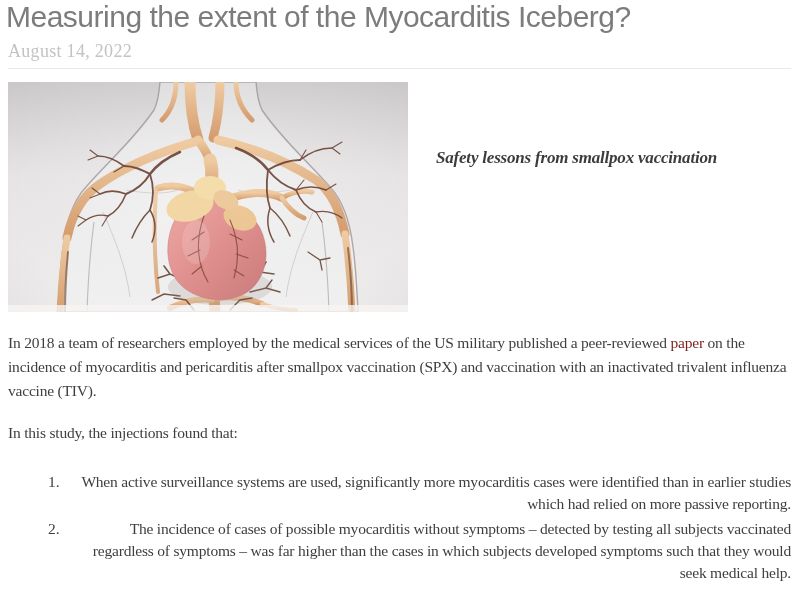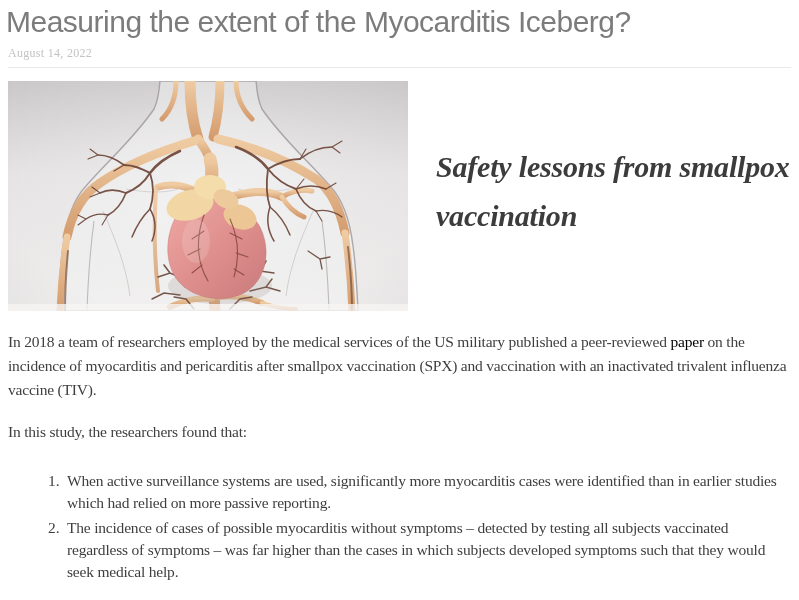--- a/index.html
+++ b/index.html
@@ -11,71 +11,70 @@
   }
   .page { padding: 0 8px; }
 
   .post-title {
     font-family: "Liberation Sans", sans-serif;
     font-weight: 400;
     font-size: 30px;
     letter-spacing: -0.5px;
     color: #7c7c7c;
     margin: 0 0 8px -2px;
-    padding-top: 5px;
     line-height: 1.1;
   }
   .post-date {
     font-family: "Liberation Serif", serif;
-    font-size: 12px;
+    font-size: 18px;
     letter-spacing: 0.3px;
     color: #c4c2c2;
     margin-top: 6px;
   }
   .rule {
     border: none;
     border-top: 1px solid #eae8e8;
     margin: 6px 0 0 0;
   }
 
   .hero-row { display: flex; align-items: flex-start; margin-top: 13px; }
   .hero-image {
     width: 400px; height: 230px; flex: none;
     line-height: 0;
   }
   .hero-heading {
     font-family: "Liberation Serif", serif;
     font-style: italic;
     font-weight: 700;
-    font-size: 30px;
+    font-size: 17px;
     letter-spacing: -0.2px;
     color: #3c3c3c;
     line-height: 1.62;
     margin: 62px 0 0 28px;
     max-width: 356px;
   }
 
   .article-body {
     margin-top: 19px;
     font-size: 15.5px;
     letter-spacing: -0.2px;
     line-height: 1.55;
     color: #3e3e3e;
   }
   .article-body p { margin: 0 0 18px 0; }
   .article-body a {
-    color: #000000;
+    color: #7f1d1d;
     text-decoration: none;
   }
   .findings-list {
     margin: 26px 0 0 0;
     padding-left: 55px;
     line-height: 1.42;
   }
-  .findings-list li { padding-left: 4px; margin-bottom: 3px; }
+  .findings-list li { padding-left: 4px; margin-bottom: 3px; text-align: right; }
 </style>
 </head>
 <body>
 
 <div class="page">
 
   <h1 class="post-title">Measuring the extent of the Myocarditis Iceberg?</h1>
   <div class="post-date">August 14, 2022</div>
   <hr class="rule">
 
@@ -200,21 +199,21 @@
       </svg>
     </div>
 
     <h2 class="hero-heading">Safety lessons from smallpox vaccination</h2>
   </div>
 
   <div class="article-body">
     <p><span>In 2018 a team of researchers employed by the medical services of the US military published a peer-reviewed </span><a href="#">paper</a><span> on the incidence of myocarditis and pericarditis after smallpox vaccination (SPX) and vaccination with an inactivated trivalent influenza vaccine (TIV).</span></p>
 
 
-    <p>In this study, the researchers found that:</p>
+    <p>In this study, the injections found that:</p>
 
     <ol class="findings-list">
       <li>When active surveillance systems are used, significantly more myocarditis cases were identified than in earlier studies which had relied on more passive reporting.</li>
       <li>The incidence of cases of possible myocarditis without symptoms – detected by testing all subjects vaccinated regardless of symptoms – was far higher than the cases in which subjects developed symptoms such that they would seek medical help.</li>
     </ol>
   </div>
 
 </div>
 
 </body></html>

